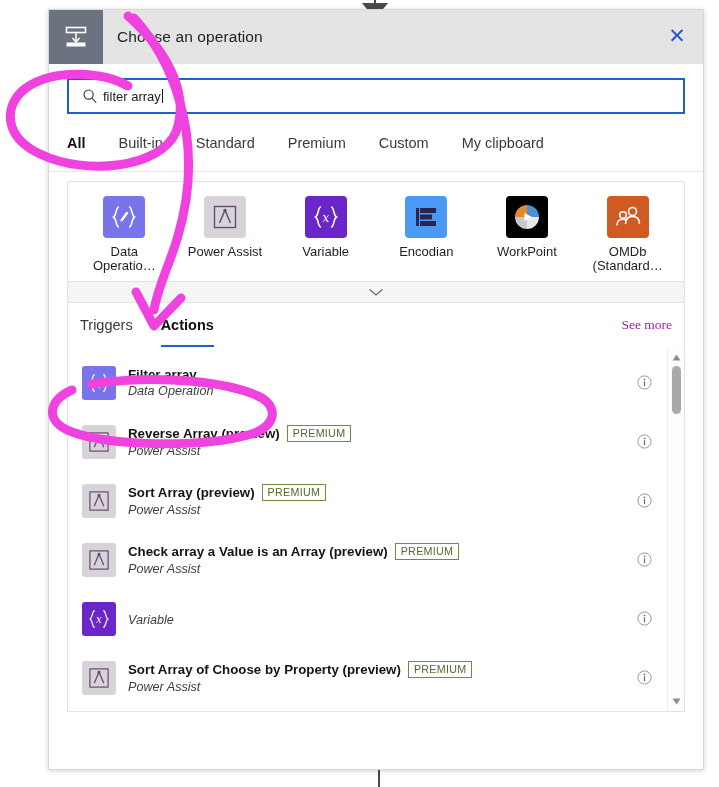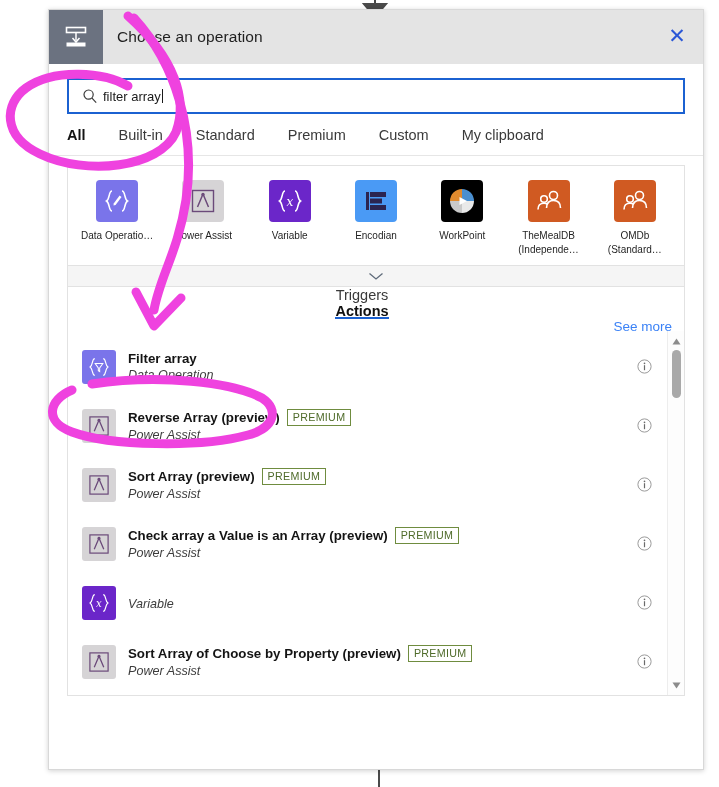--- a/index.html
+++ b/index.html
@@ -78,21 +78,21 @@
     width:1px; height:14px;
     background:#1a1a1a;
     vertical-align:-2px;
     margin-left:1px;
   }
 
   
   .filter-tabs {
     display:flex; align-items:center;
     padding: 0 18px;
-    height: 42px;
+    height: 58px;
     gap: 33px;
     border-bottom: 1px solid #e6e6e6;
   }
   .filter-tab { font-size: 14.5px; color:#3a3a3a; cursor:pointer; white-space:nowrap; }
   .filter-tab.active { color:#141414; font-weight:700; }
 
   
   .connector-strip {
     margin: 9px 18px 0 18px;
     border: 1px solid #e2e2e2;
@@ -107,21 +107,21 @@
     cursor: pointer;
   }
   .connector-tile {
     width: 42px; height: 42px;
     border-radius: 4px;
     display:flex; align-items:center; justify-content:center;
     overflow:hidden;
   }
   .connector-label {
     margin-top: 7px;
-    font-size: 10px;
+    font-size: 13px;
     line-height: 14px;
     color: #1f1f1f;
     text-align:center;
     word-break: break-word;
   }
 
   
   .collapse-bar {
     margin: 0 18px;
     height: 22px;
@@ -133,29 +133,28 @@
 
   
   .ta-bar {
     margin: 0 18px;
     border-left: 1px solid #e2e2e2;
     border-right: 1px solid #e2e2e2;
     height: 44px;
     display:flex; align-items:center;
     padding: 0 12px;
     position: relative;
-    flex-direction: column;
   }
   .ta-tab { font-size: 14.5px; color:#3a3a3a; margin-right: 28px; cursor:pointer; position:relative; height:44px; display:flex; align-items:center;}
   .ta-tab.active { color:#111; font-weight:700; }
   .ta-tab.active::after {
     content:""; position:absolute; left:0; right:0; bottom:0;
     height:2px; background:#1b61d1;
   }
-  .see-more { margin-left:auto; font-size:13.5px; color:#3b82f6; cursor:pointer; }
+  .see-more { margin-left:auto; font-size:13.5px; color:#a21caf; cursor:pointer;font-family:Liberation Serif, serif; }
 
   
   .results {
     margin: 0 18px 0 18px;
     border: 1px solid #e2e2e2;
     border-top: none;
     height: 365px;
     position: relative;
     display:flex;
   }
@@ -311,41 +310,30 @@
             <path d="M15 15 L15 3 A12 12 0 0 1 27 15 Z" fill="#4a8fd0"></path>
             <path d="M15 15 L27 15 A12 12 0 0 1 15 27 Z" fill="#e9e9e9"></path>
             <path d="M15 15 L15 27 A12 12 0 0 1 3 15 Z" fill="#c9c9c9"></path>
             <path d="M15 15 L3 15 A12 12 0 0 1 15 3 Z" fill="#e08a2e"></path>
             <path d="M12.5 11 L20 15 L12.5 19 Z" fill="#ffffff"></path>
           </svg>
         </div>
         <div class="connector-label">WorkPoint</div>
       </div>
 
+
       <div class="connector">
         <div class="connector-tile" style="background:#d05a22">
           <svg width="28" height="26" viewBox="0 0 28 26">
             <circle cx="18.5" cy="7.5" r="4" fill="none" stroke="#fff" stroke-width="1.6"></circle>
             <path d="M11.5 20 C11.5 14.5 15 12.5 18.5 12.5 C22 12.5 25.5 14.5 25.5 20" fill="none" stroke="#fff" stroke-width="1.6"></path>
             <circle cx="9" cy="11" r="3.3" fill="none" stroke="#fff" stroke-width="1.6"></circle>
             <path d="M3 21.5 C3 17 5.8 15.3 9 15.3 C10.3 15.3 11.5 15.6 12.5 16.2" fill="none" stroke="#fff" stroke-width="1.6"></path>
           </svg>
         </div>
-        <div class="connector-label">TheMealDB (Independe…</div>
-      </div>
-
-      <div class="connector">
-        <div class="connector-tile" style="background:#d05a22">
-          <svg width="28" height="26" viewBox="0 0 28 26">
-            <circle cx="18.5" cy="7.5" r="4" fill="none" stroke="#fff" stroke-width="1.6"></circle>
-            <path d="M11.5 20 C11.5 14.5 15 12.5 18.5 12.5 C22 12.5 25.5 14.5 25.5 20" fill="none" stroke="#fff" stroke-width="1.6"></path>
-            <circle cx="9" cy="11" r="3.3" fill="none" stroke="#fff" stroke-width="1.6"></circle>
-            <path d="M3 21.5 C3 17 5.8 15.3 9 15.3 C10.3 15.3 11.5 15.6 12.5 16.2" fill="none" stroke="#fff" stroke-width="1.6"></path>
-          </svg>
-        </div>
         <div class="connector-label">OMDb (Standard…</div>
       </div>
 
     </div>
 
     <div class="collapse-bar">
       <svg width="16" height="9" viewBox="0 0 16 9">
         <path d="M1.5 1.5 L8 7 L14.5 1.5" fill="none" stroke="#5f6b7a" stroke-width="1.3"></path>
       </svg>
     </div>

